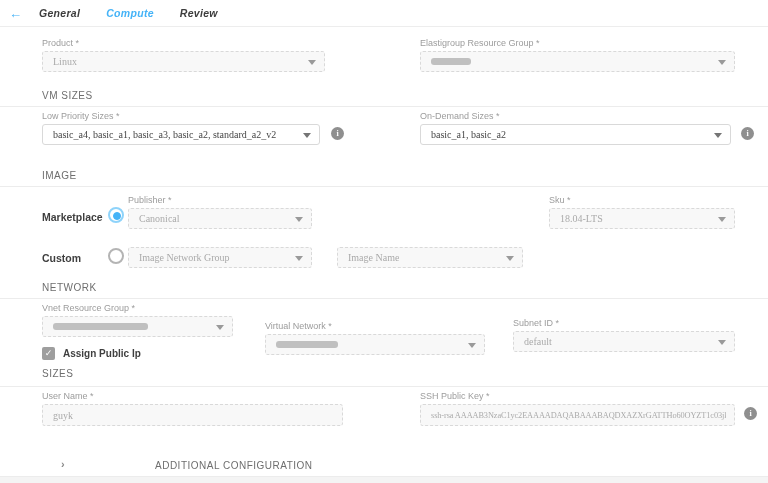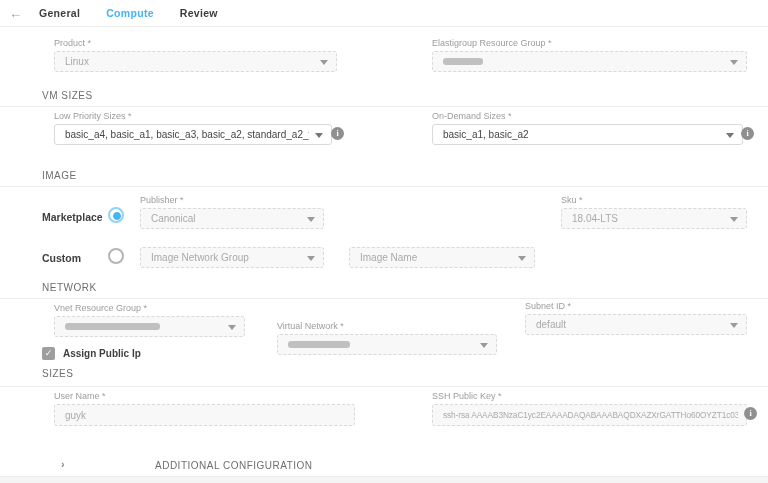--- a/index.html
+++ b/index.html
@@ -5,30 +5,30 @@
   * { margin:0; padding:0; box-sizing:border-box; }
   html,body { background:#fff; }
   body { font-family:"Liberation Sans", sans-serif; }
   .screen { position:relative; width:768px; height:483px; background:#fff; overflow:hidden; }
 
   
   .topbar { position:absolute; left:0; top:0; right:0; height:27px; background:#fff;
             border-bottom:1px solid #ededed; display:flex; align-items:center; }
   .back { margin-left:9px; color:#45b3f7; font-size:13px; line-height:1; cursor:pointer; }
   .tabs { display:flex; margin-left:17px; gap:26px; }
-  .tab  { font-size:10.5px; font-weight:700; letter-spacing:.3px; color:#3d3d3d; cursor:pointer; }
+  .tab  { font-size:10.5px; font-weight:700; letter-spacing:.3px; color:#3d3d3d; cursor:pointer;font-style:italic; }
   .tab.active { color:#45b3f7; }
 
   
-  .field { position:absolute;margin-left:12px; }
+  .field { position:absolute; }
   .flabel { font-size:9px; color:#9c9c9c; margin-bottom:3px; white-space:nowrap; }
   .select, .tinput {
       position:relative; height:21px; border-radius:3px;
       display:flex; align-items:center; padding:0 22px 0 10px;
-      font-size:10px; white-space:nowrap; overflow:hidden; cursor:pointer;
+      font-size:10px; white-space:nowrap; overflow:hidden; cursor:pointer;font-family:Liberation Serif, serif;
   }
   .select.enabled { background:#fff; border:1px solid #d9d9d9; color:#454545; }
   .select.disabled, .tinput.disabled { background:#f8f8f8; border:1px dashed #d9d9d9; color:#aaaaaa; }
   .tinput { padding-right:8px; }
   .val { overflow:hidden; text-overflow:clip; }
   .caret { position:absolute; right:8px; top:8px; width:0; height:0;
            border-left:4px solid transparent; border-right:4px solid transparent;
            border-top:5px solid #757575; }
   .select.disabled .caret { border-top-color:#9a9a9a; }
 
@@ -165,21 +165,21 @@
   </div>
 
   <div class="field" style="left:265px; top:321px; width:220px">
     <div class="flabel">Virtual Network *</div>
     <div class="select disabled">
       <span class="redacted" style="width:62px"></span>
       <span class="caret"></span>
     </div>
   </div>
 
-  <div class="field" style="left:513px; top:301px; width:222px">
+  <div class="field" style="left:513px; top:318px; width:222px">
     <div class="flabel">Subnet ID *</div>
     <div class="select disabled">
       <span class="val">default</span>
       <span class="caret"></span>
     </div>
   </div>
 
   <span class="checkbox" style="left:42px; top:347px">✓</span>
   <div class="rowlabel" style="left:63px; top:348px; font-size:10px">Assign Public Ip</div>
 

